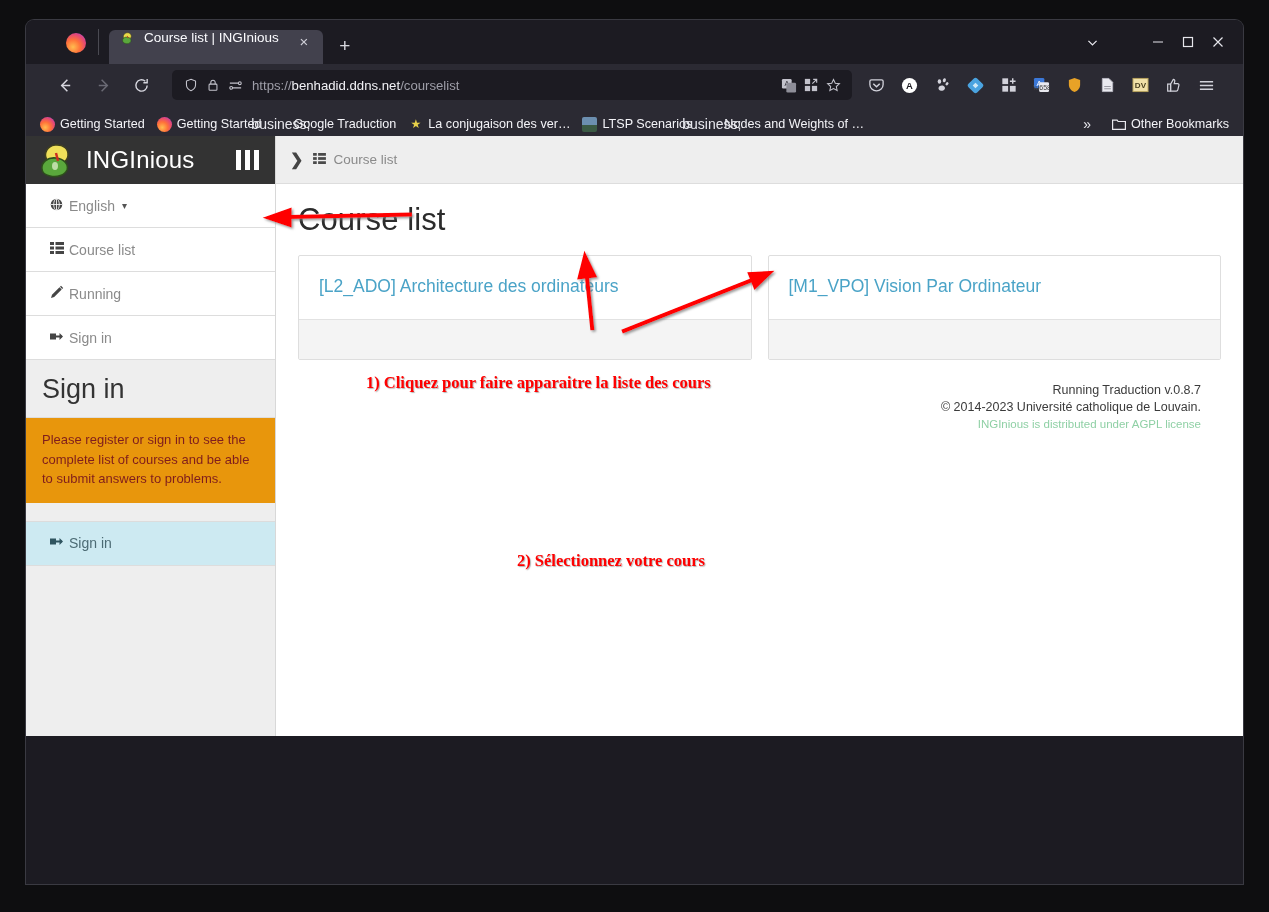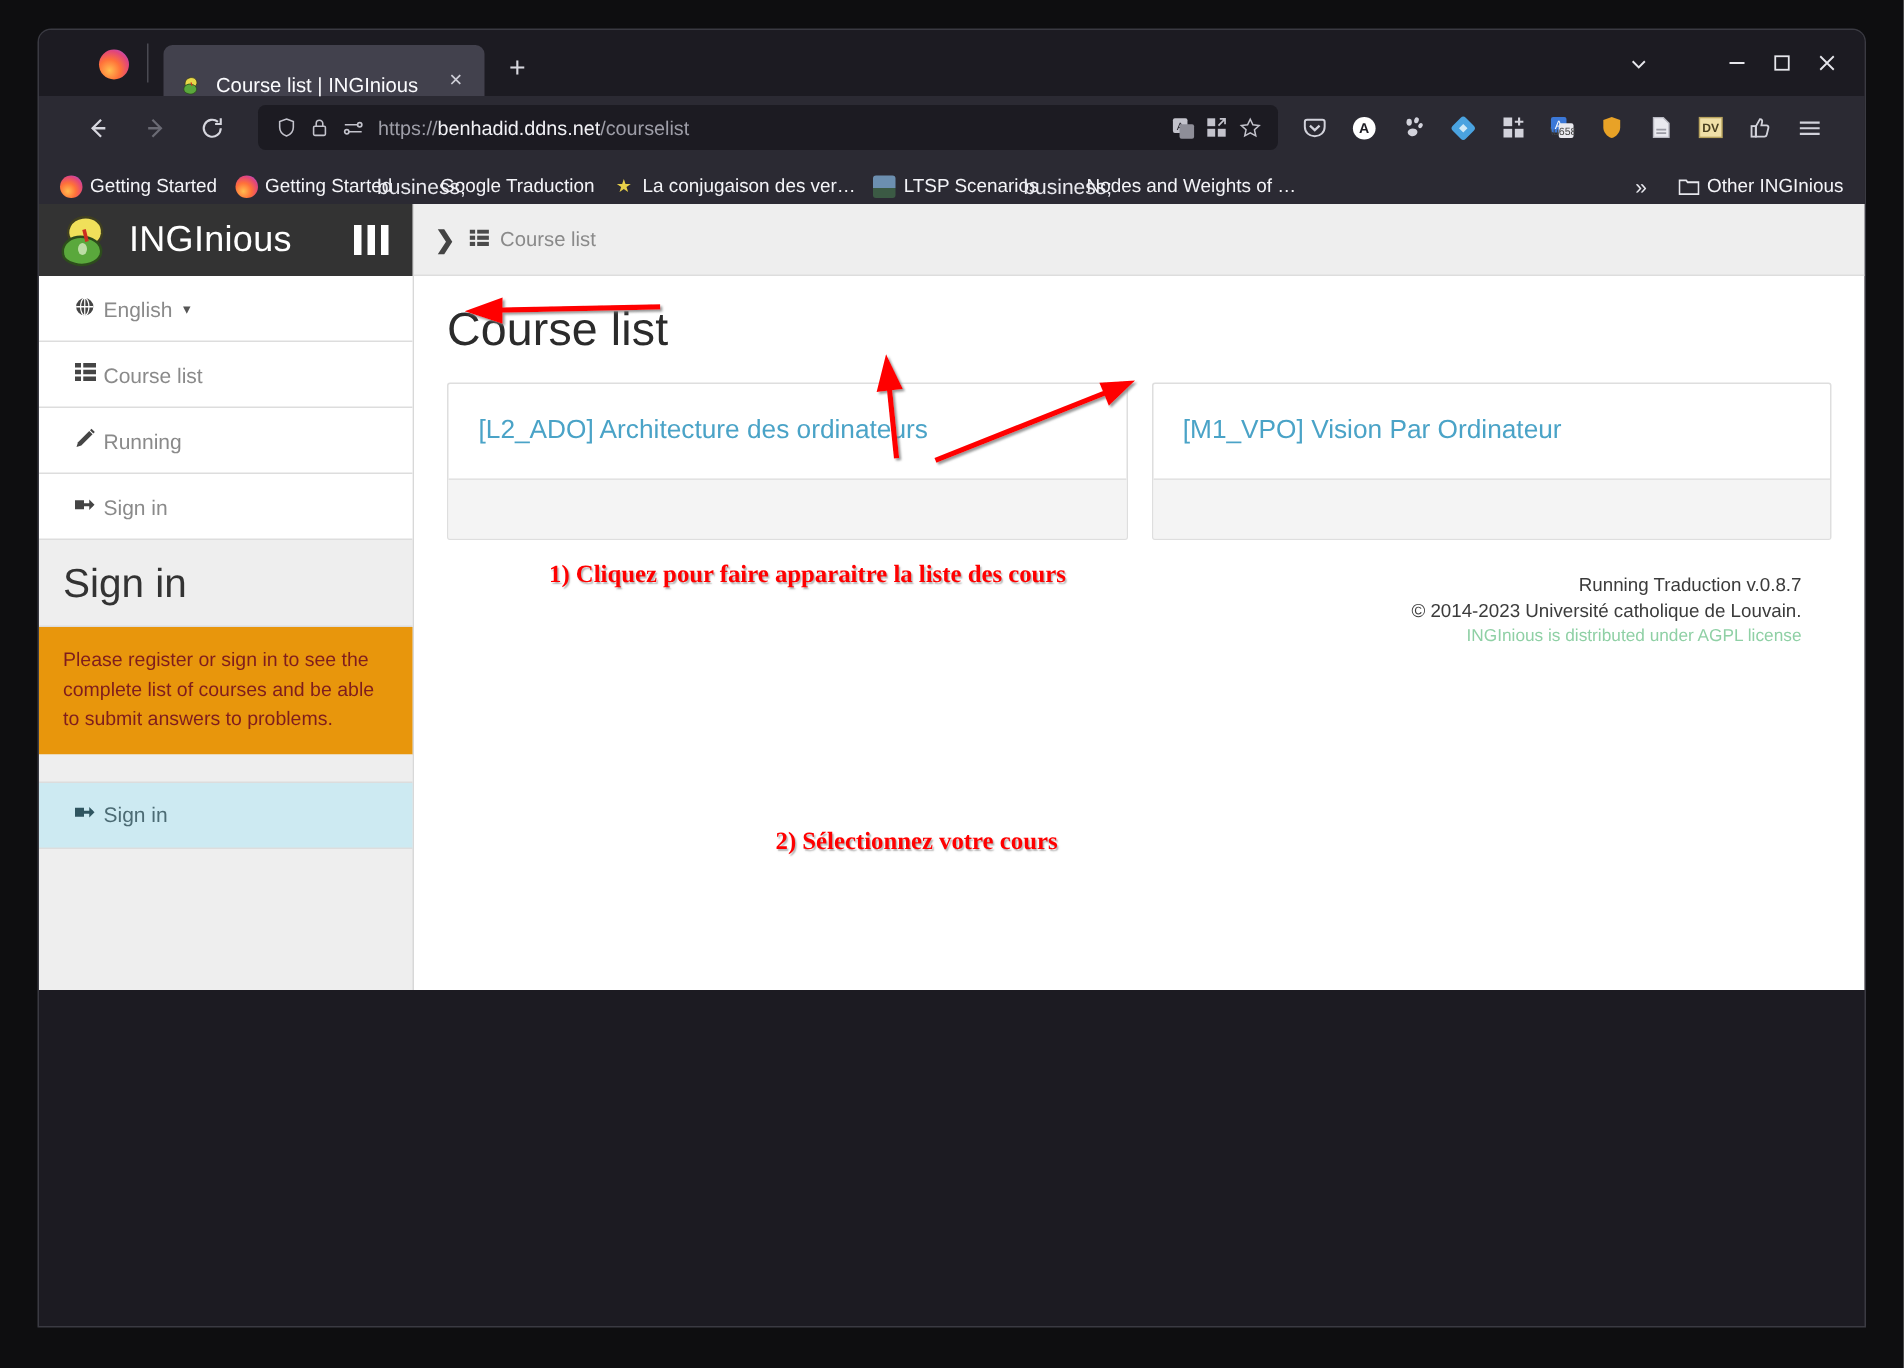--- a/index.html
+++ b/index.html
@@ -39,21 +39,21 @@
   .tabstrip-sep {
     width: 1px; height: 26px; background: #4a4a52;
     margin: 0 0 9px 12px; flex: none;
   }
   .tab {
     height: 34px;
     margin-left: 10px;
     margin-bottom: 0;
     background: #42414d;
     border-radius: 6px 6px 0 0;
-    display: flex; align-items: flex-end;
+    display: flex; align-items: flex-start;
     padding: 0 8px 0 12px;
     min-width: 190px;
   }
   .tab-favicon {
     width: 15px; height: 15px; flex: none; margin-right: 8px;
     position: relative;
   }
   .tab-title {
     color: #fbfbfe; font-size: 13.5px; white-space: nowrap;
     flex: 1;
@@ -131,21 +131,21 @@
     background: radial-gradient(circle at 35% 70%, #ffbd4f 0%, #ff7139 38%, #e2467a 68%, #9059ff 100%); }
   .bm-ico.globe { color:#e8e8ee; font-size: 14px; }
   .bm-ico.person { background: linear-gradient(#6c8fb0 0 55%, #3b5a44 55% 100%); border-radius:2px; }
   .bm-ico.conj { color: #e8d14a; font-size: 12px; }
   #bm-right { position: absolute; right: 8px; display: flex; align-items: center; }
   .chev2 { color:#e8e8ee; font-size:14px; margin-right:14px; }
 
   
   #page {
     position: relative;
-    height: 524px;
+    height: 600px;
     background: #ffffff;
     display: flex;
   }
 
   
   #sidebar {
     width: 250px; flex: none;
     background: #eeeeee;
     border-right: 1px solid #d8d8d8;
     position: relative;
@@ -435,21 +435,21 @@
       <span>Nodes and Weights of …</span>
     </div>
     <div id="bm-right">
       <span class="chev2">»</span>
       <div class="bm">
         <span class="bm-ico">
           <svg width="14" height="12" viewBox="0 0 14 12">
               <path d="M.6 2.2h4.5l1 1.3h7.3v7.9H.6z" fill="none" stroke="#e8e8ee" stroke-width="1.2"></path>
             </svg>
         </span>
-        <span>Other INGInious</span>
+        <span>Other Bookmarks</span>
       </div>
     </div>
   </div>
 
   <div id="page">
 
     <div id="sidebar">
       <div id="sb-header">
         <div id="sb-logo">
           <svg width="38" height="36" viewBox="0 0 38 36">

